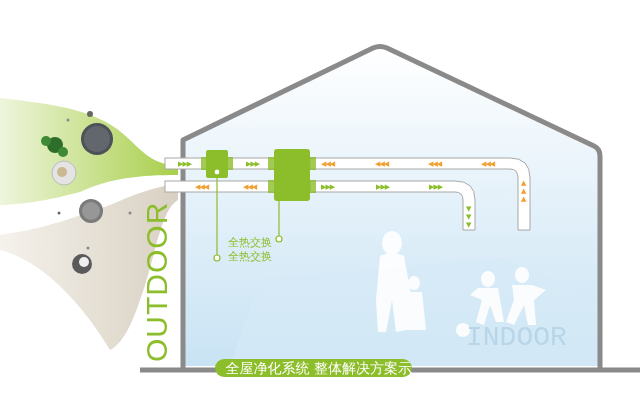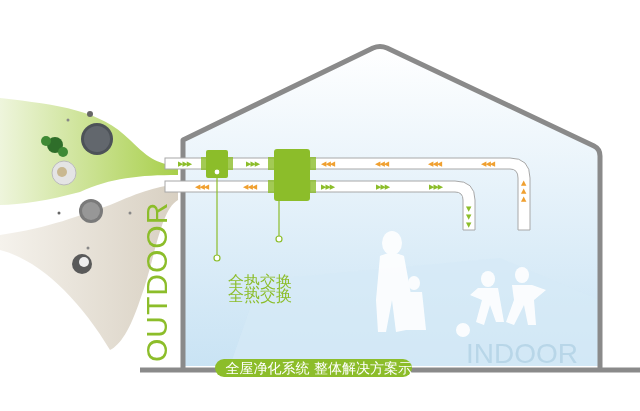--- a/index.html
+++ b/index.html
@@ -1,21 +1,21 @@
 <!DOCTYPE html>
 <html><head>
 <meta charset="utf-8">
 <style>
   html,body{margin:0;padding:0;background:#fff;}
   body{width:640px;height:411px;position:relative;overflow:hidden;font-family:"DejaVu Sans",sans-serif;}
   .abs{position:absolute;}
-  .label-cn{color:#8cbd2a;font-size:16px;line-height:14px;margin-top:39px;}
+  .label-cn{color:#8cbd2a;font-size:11px;line-height:14px;}
   .banner{position:absolute;left:215px;top:359px;width:197px;height:18px;border-radius:9px;background:#8cbd2a;color:#fff;font-size:14px;line-height:18px;text-align:right;}
   .outdoor{position:absolute;left:140px;top:362px;transform-origin:0 0;transform:rotate(-90deg);color:#8cbd2a;font-size:30px;letter-spacing:1px;font-family:"Liberation Sans",sans-serif;font-weight:300;}
-  .indoor{position:absolute;left:466px;top:338px;color:#b8d6e8;font-size:28px;font-family:Liberation Sans, sans-serif;}
+  .indoor{position:absolute;left:466px;top:322px;color:#b8d6e8;font-size:28px;font-family:Liberation Mono, monospace;}
   .arrows{position:absolute;font-size:7px;letter-spacing:-1px;line-height:8px;}
   .g{color:#8cbd2a;} .o{color:#f0a030;}
 </style>
 </head>
 <body>
 
 <svg class="abs" width="640" height="411" style="left:0;top:0">
   <defs>
     <linearGradient id="indoorBg" x1="0" y1="0" x2="0" y2="1">
       <stop offset="0" stop-color="#ffffff"></stop>

